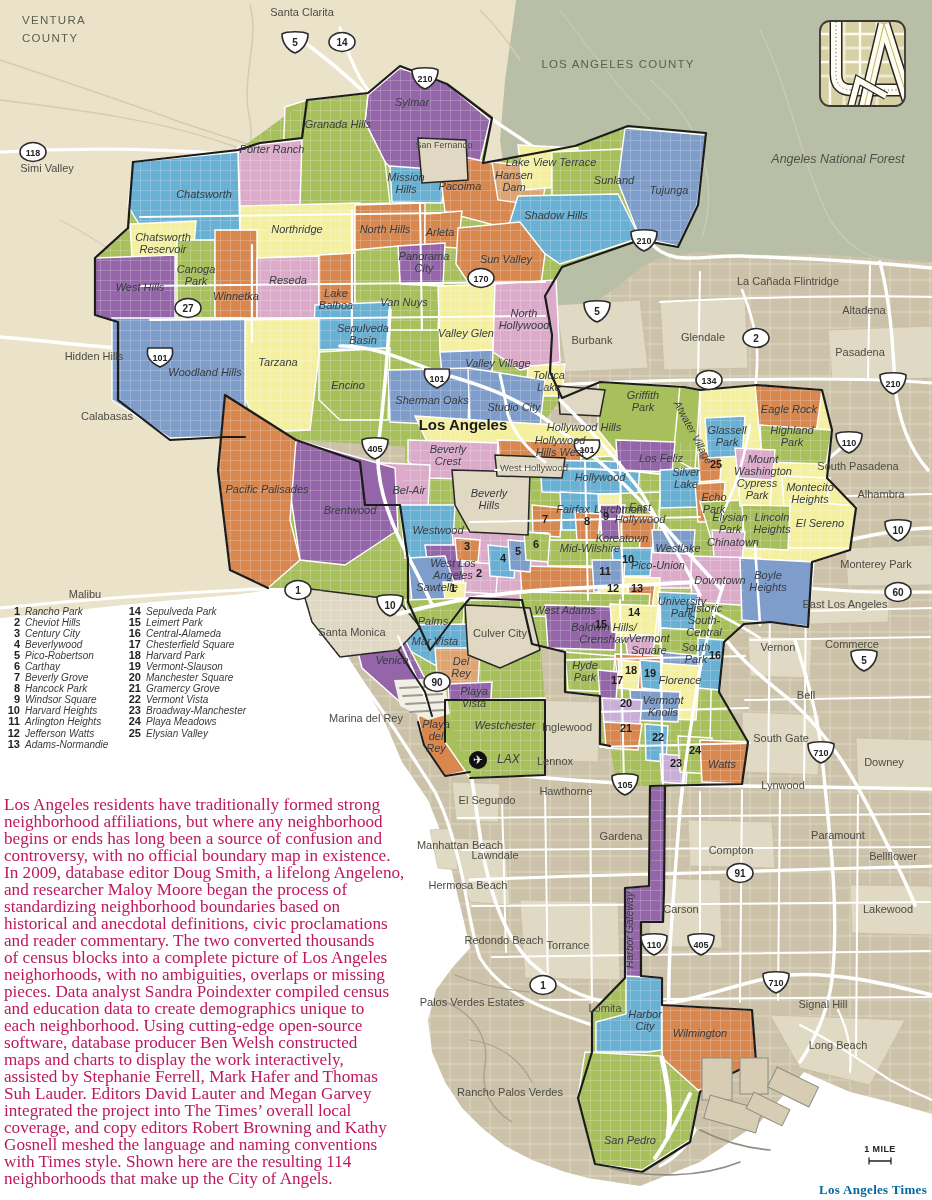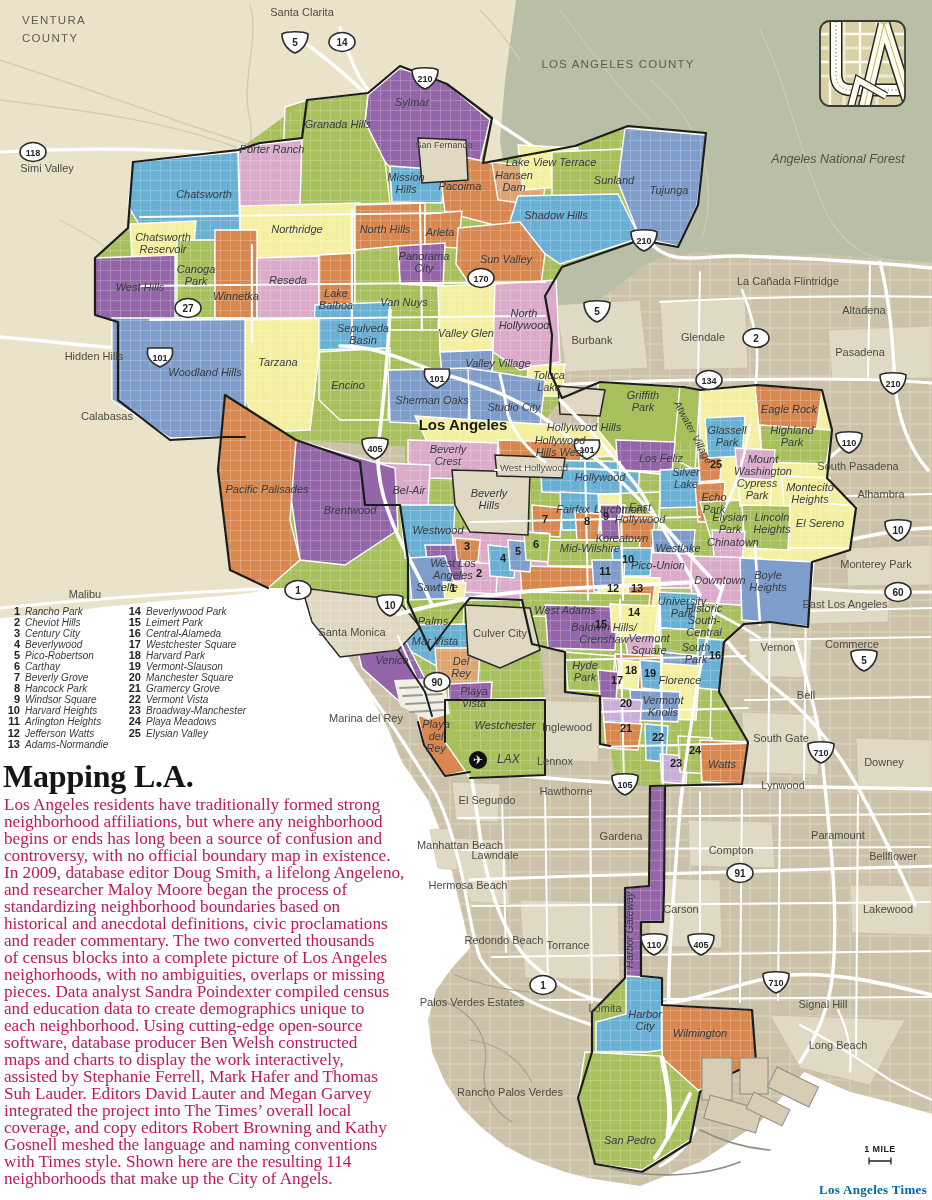--- a/index.html
+++ b/index.html
@@ -1137,32 +1137,31 @@
 <div class="lr"><span class="ln">7</span><span class="lt">Beverly Grove</span></div>
 <div class="lr"><span class="ln">8</span><span class="lt">Hancock Park</span></div>
 <div class="lr"><span class="ln">9</span><span class="lt">Windsor Square</span></div>
 <div class="lr"><span class="ln">10</span><span class="lt">Harvard Heights</span></div>
 <div class="lr"><span class="ln">11</span><span class="lt">Arlington Heights</span></div>
 <div class="lr"><span class="ln">12</span><span class="lt">Jefferson Watts</span></div>
 <div class="lr"><span class="ln">13</span><span class="lt">Adams-Normandie</span></div>
 </div>
 
 <div class="col" id="c2">
-<div class="lr"><span class="ln">14</span><span class="lt">Beverlywood Park</span></div>
+<div class="lr"><span class="ln">14</span><span class="lt">Sepulveda Park</span></div>
 <div class="lr"><span class="ln">15</span><span class="lt">Leimert Park</span></div>
 <div class="lr"><span class="ln">16</span><span class="lt">Central-Alameda</span></div>
-<div class="lr"><span class="ln">17</span><span class="lt">Westchester Square</span></div>
+<div class="lr"><span class="ln">17</span><span class="lt">Chesterfield Square</span></div>
 <div class="lr"><span class="ln">18</span><span class="lt">Harvard Park</span></div>
 <div class="lr"><span class="ln">19</span><span class="lt">Vermont-Slauson</span></div>
 <div class="lr"><span class="ln">20</span><span class="lt">Manchester Square</span></div>
 <div class="lr"><span class="ln">21</span><span class="lt">Gramercy Grove</span></div>
 <div class="lr"><span class="ln">22</span><span class="lt">Vermont Vista</span></div>
 <div class="lr"><span class="ln">23</span><span class="lt">Broadway-Manchester</span></div>
 <div class="lr"><span class="ln">24</span><span class="lt">Playa Meadows</span></div>
 <div class="lr"><span class="ln">25</span><span class="lt">Elysian Valley</span></div>
 </div>
 </div>
 
-<div id="headline">Mapping L.A.</div>
 
 <div id="para">Los Angeles residents have traditionally formed strong<br>neighborhood affiliations, but where any neighborhood<br>begins or ends has long been a source of confusion and<br>controversy, with no official boundary map in existence.<br>In 2009, database editor Doug Smith, a lifelong Angeleno,<br>and researcher Maloy Moore began the process of<br>standardizing neighborhood boundaries based on<br>historical and anecdotal definitions, civic proclamations<br>and reader commentary. The two converted thousands<br>of census blocks into a complete picture of Los Angeles<br>neighorhoods, with no ambiguities, overlaps or missing<br>pieces. Data analyst Sandra Poindexter compiled census<br>and education data to create demographics unique to<br>each neighborhood. Using cutting-edge open-source<br>software, database producer Ben Welsh constructed<br>maps and charts to display the work interactively,<br>assisted by Stephanie Ferrell, Mark Hafer and Thomas<br>Suh Lauder. Editors David Lauter and Megan Garvey<br>integrated the project into The Times’ overall local<br>coverage, and copy editors Robert Browning and Kathy<br>Gosnell meshed the language and naming conventions<br>with Times style. Shown here are the resulting 114<br>neighborhoods that make up the City of Angels.</div>
 
 <div id="credit">Los Angeles Times</div>
 </div>
 </body></html>

